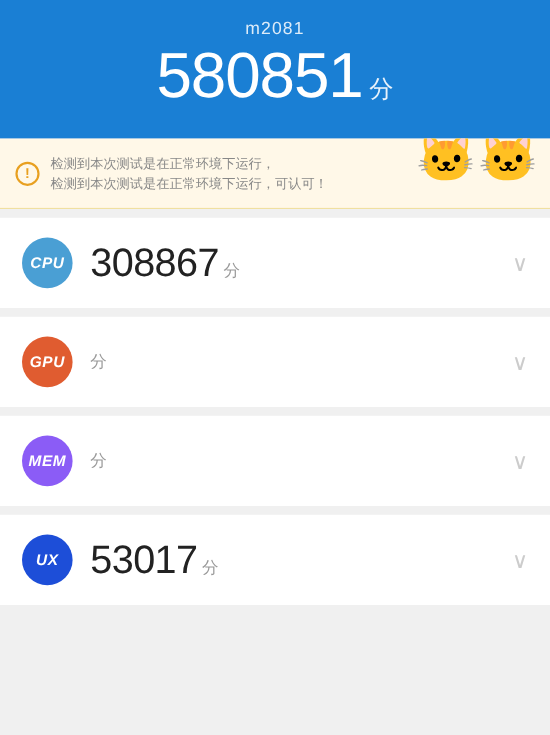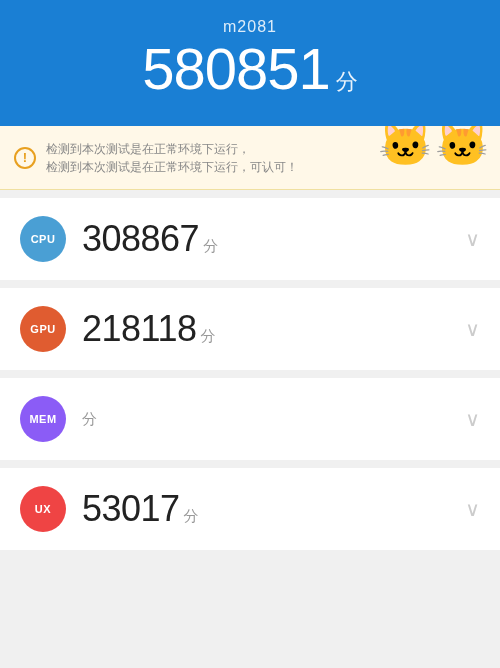--- a/index.html
+++ b/index.html
@@ -104,30 +104,31 @@
     }
 
     
     .badge {
       width: 46px;
       height: 46px;
       border-radius: 50%;
       display: flex;
       align-items: center;
       justify-content: center;
-      font-size: 11px;
+      font-size: 14px;
       font-weight: 700;
       color: white;
       letter-spacing: 0.5px;
       flex-shrink: 0;
+      font-style: italic;
     }
     .badge-cpu { background: #4a9fd4; }
     .badge-gpu { background: #e05c30; }
     .badge-mem { background: #8b5cf6; }
-    .badge-ux  { background: #ef4444; }
+    .badge-ux  { background: #1d4ed8; }
 
     .score-main {
       flex: 1;
       display: flex;
       align-items: baseline;
       gap: 4px;
     }
     .score-value {
       font-size: 36px;
       font-weight: 300;
@@ -177,21 +178,20 @@
     <div class="score-main">
       <span class="score-value">308867</span>
       <span class="score-fen">分</span>
     </div>
     <div class="chevron">∨</div>
   </div>
 
   <div class="score-card">
     <div class="badge badge-gpu">GPU</div>
     <div class="score-main">
-      <span class="score-value">218118</span>
       <span class="score-fen">分</span>
     </div>
     <div class="chevron">∨</div>
   </div>
 
   <div class="score-card">
     <div class="badge badge-mem">MEM</div>
     <div class="score-main">
       <span class="score-fen">分</span>
     </div>

